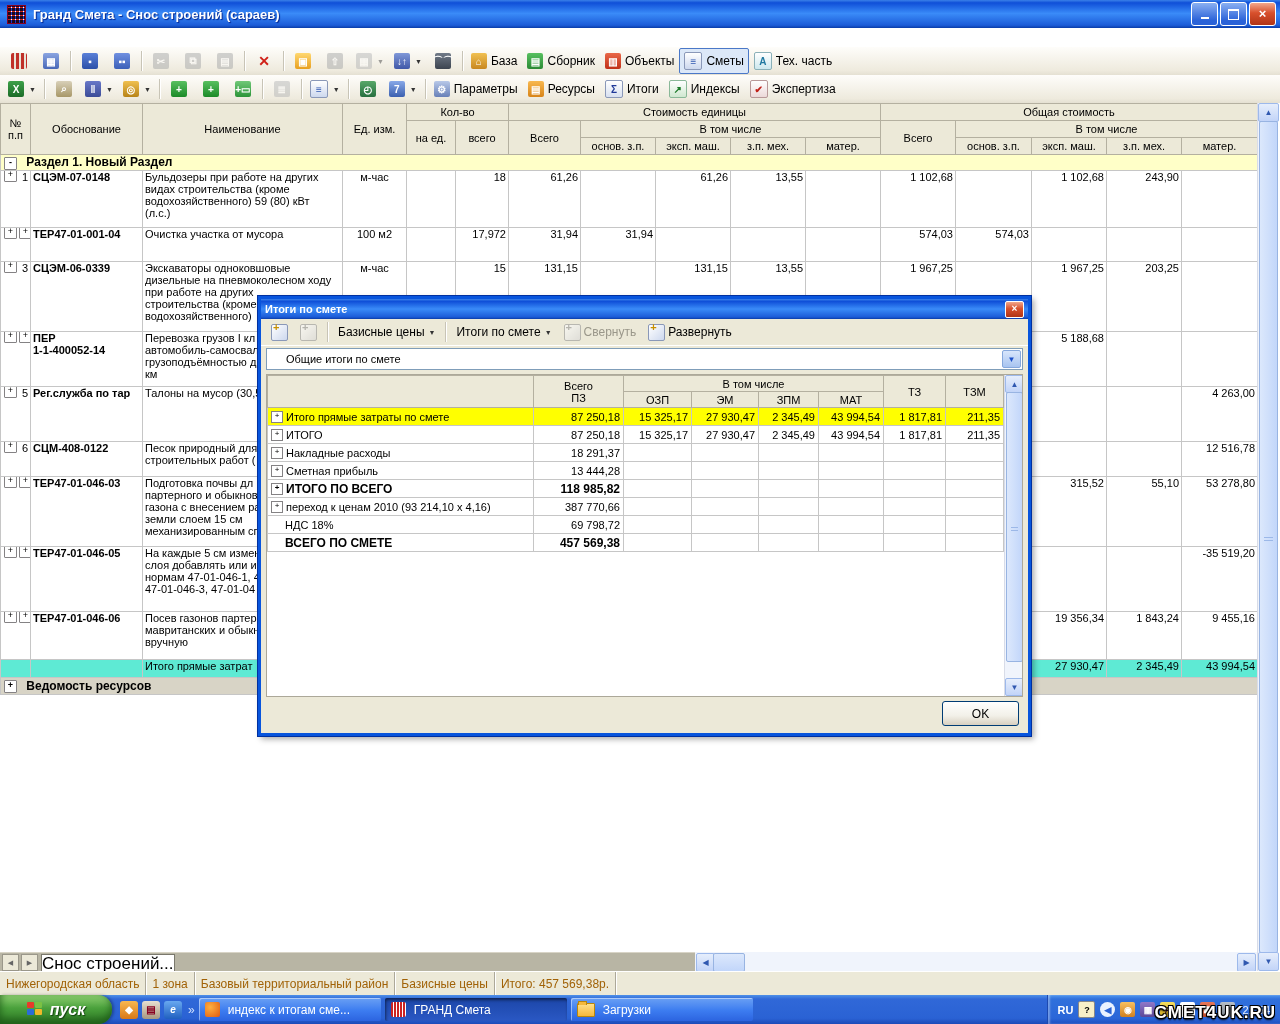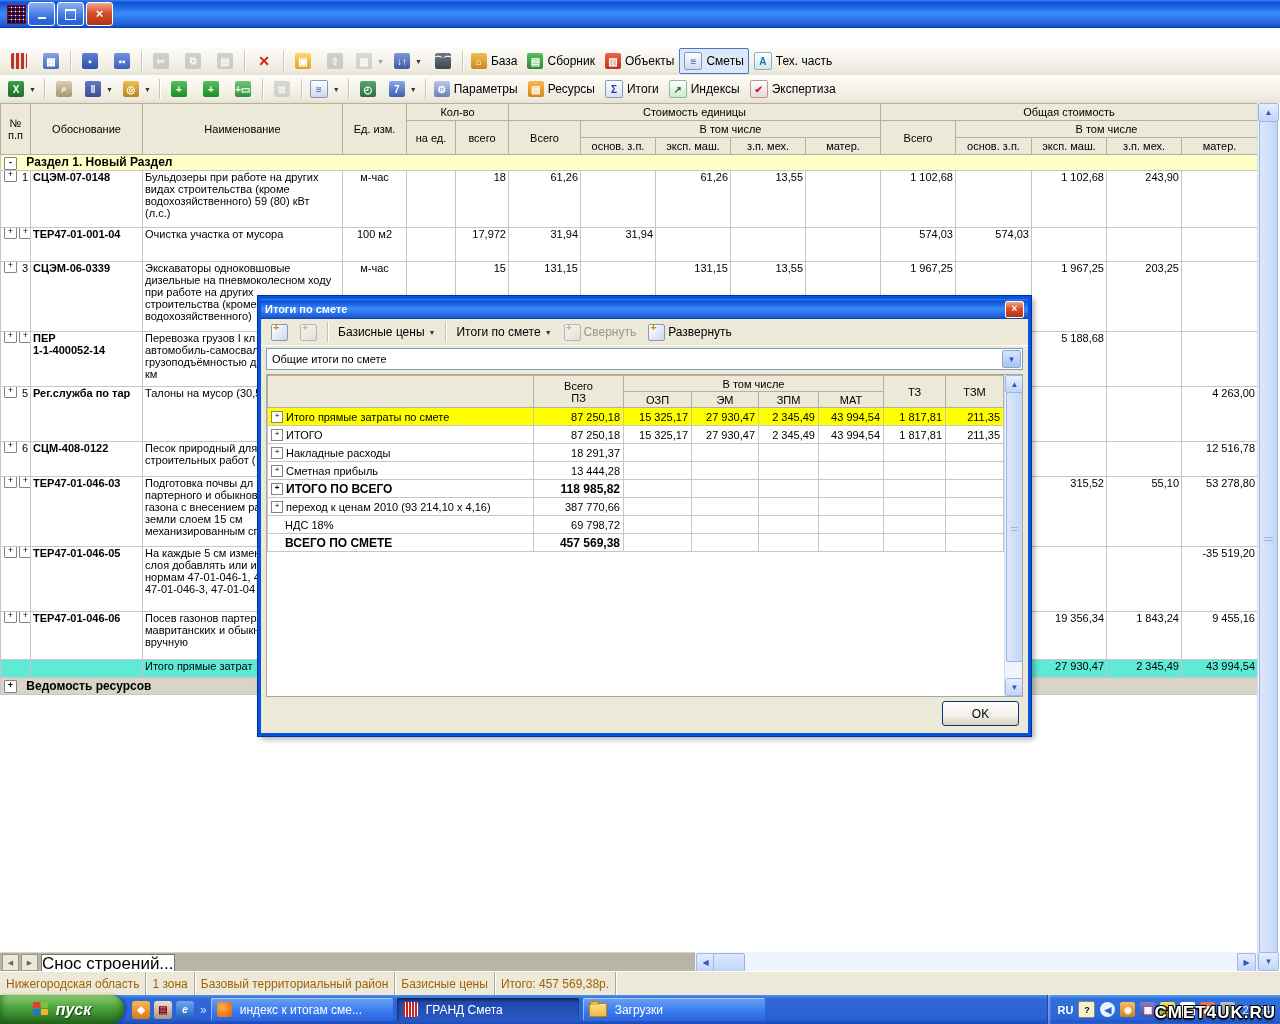--- a/index.html
+++ b/index.html
@@ -55,21 +55,21 @@
   .dialog{position:absolute;left:258px;top:296px;width:767px;height:434px;background:#ece9d8;border:3px solid #0855dd;outline:1px solid #0030a0;box-shadow:3px 3px 6px rgba(0,0,0,.35);}
   .dlg-title{height:20px;display:flex;align-items:center;padding:0 4px;color:#fff;font-size:11px;font-weight:bold;
     background:linear-gradient(180deg,#3a80e8 0%,#0f4fd8 12%,#3a8bf8 50%,#1c5cd8 90%,#0a3ca8 100%);}
   .dlg-close{margin-left:auto;width:17px;height:15px;border:1px solid #fff;border-radius:2px;background:linear-gradient(180deg,#f2a88c,#d8502c 45%,#b03416);color:#fff;font-size:10px;font-weight:bold;display:flex;align-items:center;justify-content:center;line-height:1;}
   .dlg-toolbar{height:26px;display:flex;align-items:center;gap:2px;padding:0 5px;font-size:12px;border-bottom:1px solid #fff;}
   .dbtn{height:22px;display:flex;align-items:center;gap:3px;padding:0 4px;border:1px solid transparent;border-radius:2px;white-space:nowrap;}
   .dbtn.disabled{color:#9a978a;}
   .dic{width:15px;height:15px;border:1px solid #8a98b8;border-radius:2px;background:linear-gradient(135deg,#fff,#cdd8ee);position:relative;flex:none;}
   .dic::before{content:"+";position:absolute;left:1px;top:-4px;color:#c89000;font-size:11px;font-weight:bold;}
   .dic.gray{filter:grayscale(1);opacity:.6;}
-  .dlg-combo{position:absolute;left:5px;right:5px;top:49px;height:20px;background:#fff;border:1px solid #7f9db9;font-size:11px;display:flex;align-items:center;padding-left:5px;}
+  .dlg-combo{position:absolute;left:5px;right:5px;top:49px;height:20px;background:#fff;border:1px solid #7f9db9;font-size:11px;display:flex;align-items:center;padding-left:19px;}
   .combo-btn{position:absolute;right:1px;top:1px;bottom:1px;width:17px;background:linear-gradient(180deg,#d8e6fc,#a8c4f0);border:1px solid #86a8dc;border-radius:2px;color:#1c50c8;font-size:8px;display:flex;align-items:center;justify-content:center;}
   .dlg-tablewrap{position:absolute;left:5px;right:5px;top:75px;bottom:36px;background:#fff;border:1px solid #aca899;overflow:hidden;}
   #dlgtable{border-collapse:collapse;table-layout:fixed;font-size:11px;width:736px;}
   #dlgtable th,#dlgtable td{border:1px solid #c6c6c6;padding:0 3px;overflow:hidden;white-space:nowrap;}
   #dlgtable th{background:#ece9d8;border-color:#b4b0a0;font-weight:normal;text-align:center;vertical-align:middle;white-space:pre-line;}
   #dlgtable tr.dsel td{background:#ffff00;border-top:1px dotted #000;border-bottom:1px dotted #000;}
   #dlgtable tr.dbold td{font-weight:bold;font-size:12px;}
   .dlabel{display:flex;align-items:center;gap:3px;}
   .dplus{width:10px;height:10px;border:1px solid #848284;background:#fff;font-size:8px;line-height:8px;text-align:center;flex:none;}
   .indent{margin-left:14px;}
@@ -80,21 +80,21 @@
   .tab{margin-left:3px;height:17px;background:#fff;border:1px solid #7a786c;border-bottom:none;padding:0 0;font-size:17px;display:flex;align-items:center;}
   .hscroll{position:absolute;left:695px;top:952px;width:562px;height:19px;background:#f0f4fc;}
   .sb-btn-h{position:absolute;top:1px;width:17px;height:17px;background:linear-gradient(180deg,#e6eefc,#c2d4f8);border:1px solid #9db9eb;border-radius:2px;color:#3058b0;font-size:8px;display:flex;align-items:center;justify-content:center;}
   .sb-thumbh{position:absolute;top:1px;left:18px;width:30px;height:17px;background:linear-gradient(180deg,#dce8fc,#c2d6fa);border:1px solid #98b4e2;border-radius:2px;}
   
   .statusbar{position:absolute;left:0;top:971px;right:0;height:24px;background:#ece9d8;border-top:1px solid #fff;display:flex;align-items:stretch;font-size:12px;color:#a16207;}
   .sseg{display:flex;align-items:center;padding:0 6px;border-right:1px solid #aca899;box-shadow:1px 0 0 #fff;white-space:nowrap;}
   
   .taskbar{position:absolute;left:0;top:995px;right:0;height:29px;display:flex;align-items:center;
     background:linear-gradient(180deg,#4f91e8 0%,#3068d8 14%,#2a62d4 80%,#1c4ab8 100%);}
-  .startbtn{height:29px;width:124px;flex:none;display:flex;align-items:center;justify-content:center;gap:6px;color:#fff;font-weight:bold;font-style:italic;font-size:16px;border-radius:0 14px 14px 0;
+  .startbtn{height:29px;width:112px;flex:none;display:flex;align-items:center;justify-content:center;gap:6px;color:#fff;font-weight:bold;font-style:italic;font-size:16px;border-radius:0 14px 14px 0;
     background:linear-gradient(180deg,#8fd072 0%,#4aa13c 45%,#2f7a26 100%);box-shadow:inset 0 -4px 8px #1e5c18,2px 0 3px rgba(0,0,0,.3);text-shadow:1px 1px 1px #144210;}
   .flag{width:17px;height:15px;display:grid;grid-template-columns:7px 7px;grid-template-rows:6px 6px;gap:1px;}
   .flag span{border-radius:1px;}
   .ql{display:flex;align-items:center;gap:4px;margin-left:8px;}
   .qli{width:18px;height:18px;border-radius:3px;display:flex;align-items:center;justify-content:center;color:#fff;font-size:10px;font-weight:bold;}
   .chev{color:#cfe0ff;font-size:12px;margin-left:2px;}
   .taskwin{height:23px;width:170px;margin-left:4px;border-radius:2px;display:flex;align-items:center;gap:8px;padding:0 6px;color:#fff;font-size:12px;white-space:nowrap;overflow:hidden;
     background:linear-gradient(180deg,#6aa0f4,#3c7cf0 55%,#2c64e0);box-shadow:inset 1px 1px 0 rgba(255,255,255,.45);}
   .taskwin.active{background:linear-gradient(180deg,#1c46a8,#2a58c4);box-shadow:inset 1px 2px 3px rgba(0,0,0,.5);}
   .twi{width:15px;height:15px;border-radius:2px;flex:none;display:flex;align-items:center;justify-content:center;font-size:9px;font-weight:bold;color:#fff;}
@@ -108,20 +108,21 @@
   .watermark{position:absolute;right:4px;bottom:1px;z-index:50;font-size:17px;font-weight:bold;letter-spacing:1px;color:#fff;
     text-shadow:-1px -1px 0 #000,1px -1px 0 #000,-1px 1px 0 #000,1px 1px 0 #000,0 2px 2px #000;}
 </style>
 </head>
 <body>
 
 <div class="screen">
 
   <div class="titlebar">
     <span class="app-icon"></span>
+    <span class="title-text">Гранд Смета - Снос строений (сараев)</span>
     <span class="winbtn btn-min">
         <span class="min-glyph"></span>
       </span>
     <span class="winbtn btn-max">
         <span class="restore-glyph"></span>
       </span>
     <span class="winbtn btn-close">×</span>
   </div>
 
 

